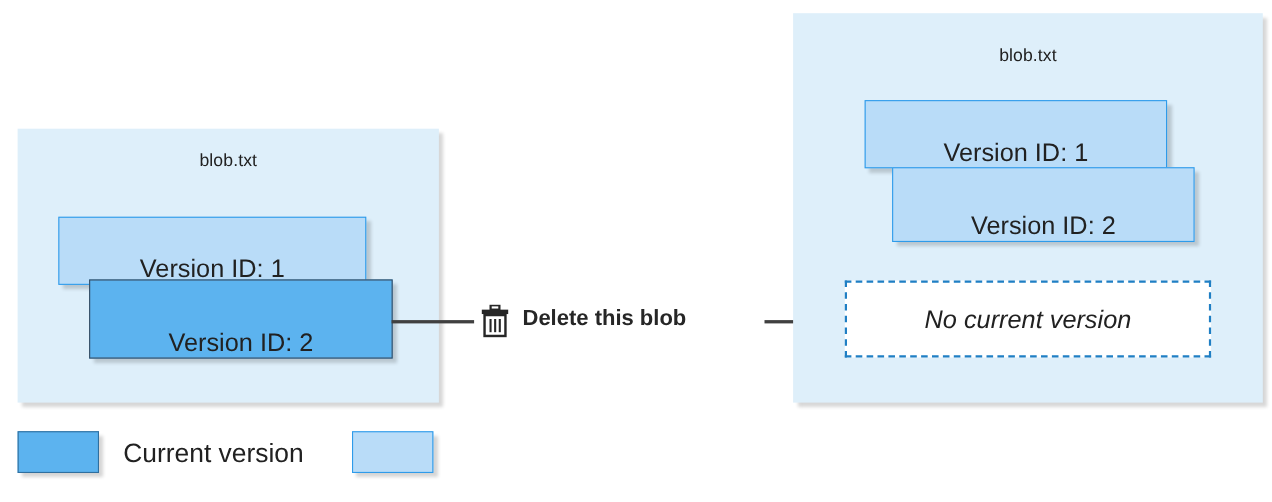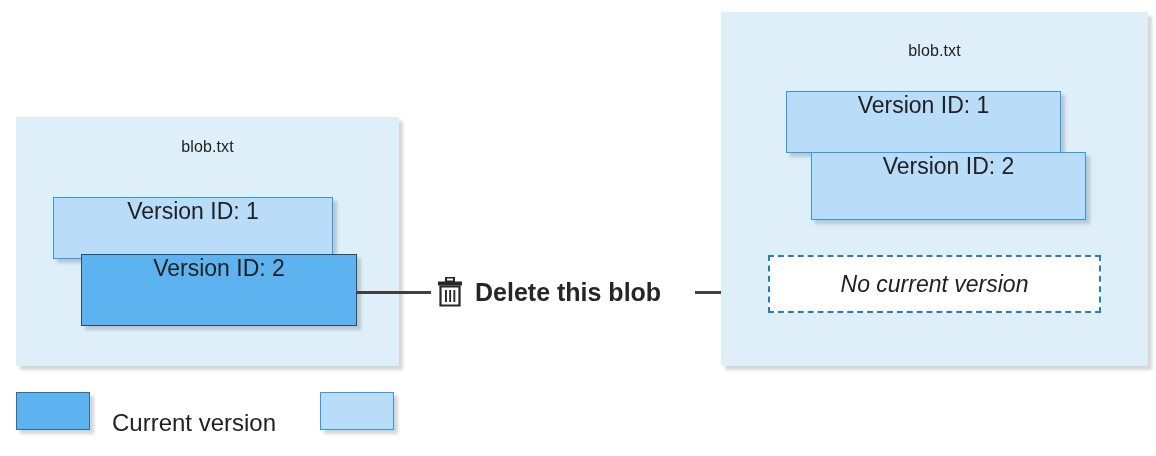--- a/index.html
+++ b/index.html
@@ -33,21 +33,21 @@
     font-size: 16px;
     color: #212121;
     letter-spacing: 0.1px;
   }
 
   
   .version-box {
     position: absolute;
     box-sizing: border-box;
     display: flex;
-    align-items: flex-start;
+    align-items: flex-end;
     justify-content: center;
     font-size: 23px;
     color: #212121;
     box-shadow: 4px 4px 3px rgba(0,0,0,0.17);
   }
   .version-box.previous {
     background: #b9dcf8;
     border: 1px solid #2e9bea;
   }
   .version-box.current {
@@ -70,21 +70,21 @@
   }
 
   
   .connector-line {
     position: absolute;
     height: 3px;
     background: #404040;
   }
   .action-label {
     position: absolute;
-    font-size: 25px;
+    font-size: 20px;
     font-weight: bold;
     color: #262626;
     white-space: nowrap;
   }
   .trash-icon {
     position: absolute;
     width: 26px;
     height: 30px;
   }
   .arrow-head {
@@ -156,23 +156,23 @@
     <div class="panel-title" style="top:30px;">blob.txt</div>
 
     <div class="version-box previous" style="left:65px; top:79px; width:275px; height:62px;">
       <span>Version ID: 1</span>
     </div>
 
     <div class="version-box previous" style="left:90px; top:140px; width:275px; height:68px;">
       <span>Version ID: 2</span>
     </div>
 
-    <div class="empty-version" style="left:47px; top:243px; width:333px; height:58px;">
+    <div class="empty-version" style="left:47px; top:243px; width:333px; height:70px;">
       <span>No current version</span>
     </div>
   </div>
 
   <div class="legend-swatch current" style="left:16px; top:392px; width:74px; height:38px;"></div>
-  <div class="legend-label" style="left:112px; top:409px;">Current version</div>
+  <div class="legend-label" style="left:112px; top:399px;">Current version</div>
 
   <div class="legend-swatch previous" style="left:320px; top:392px; width:74px; height:38px;"></div>
 
 </div>
 
 </body></html>

